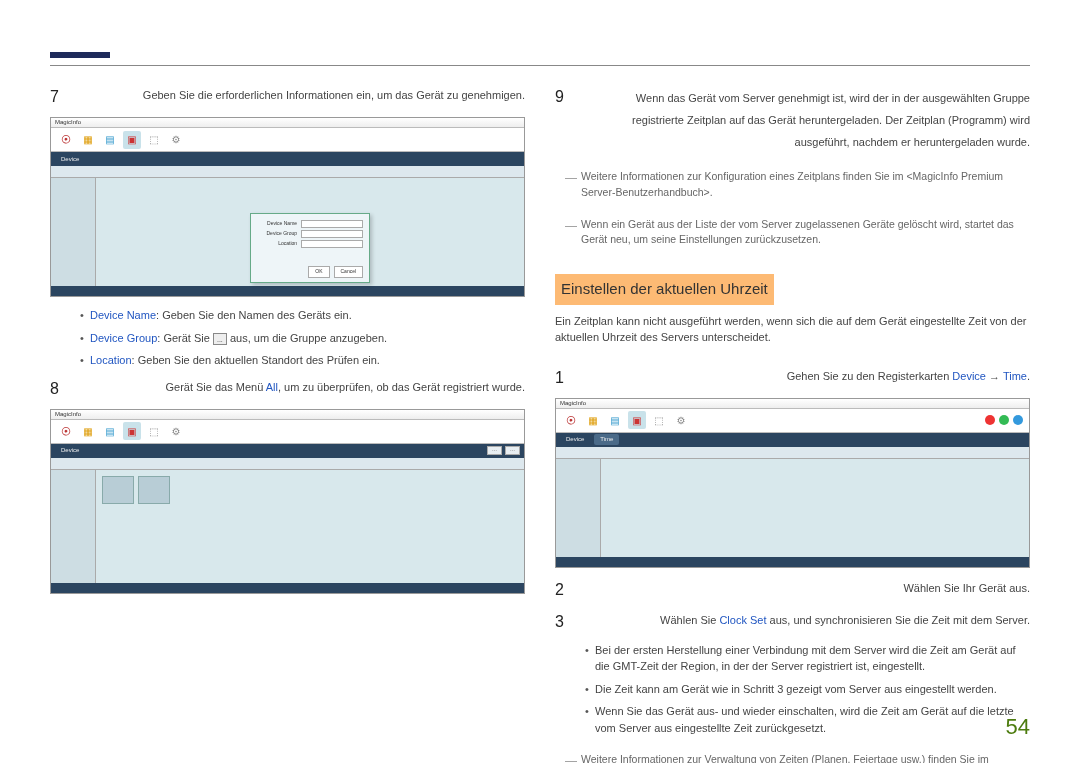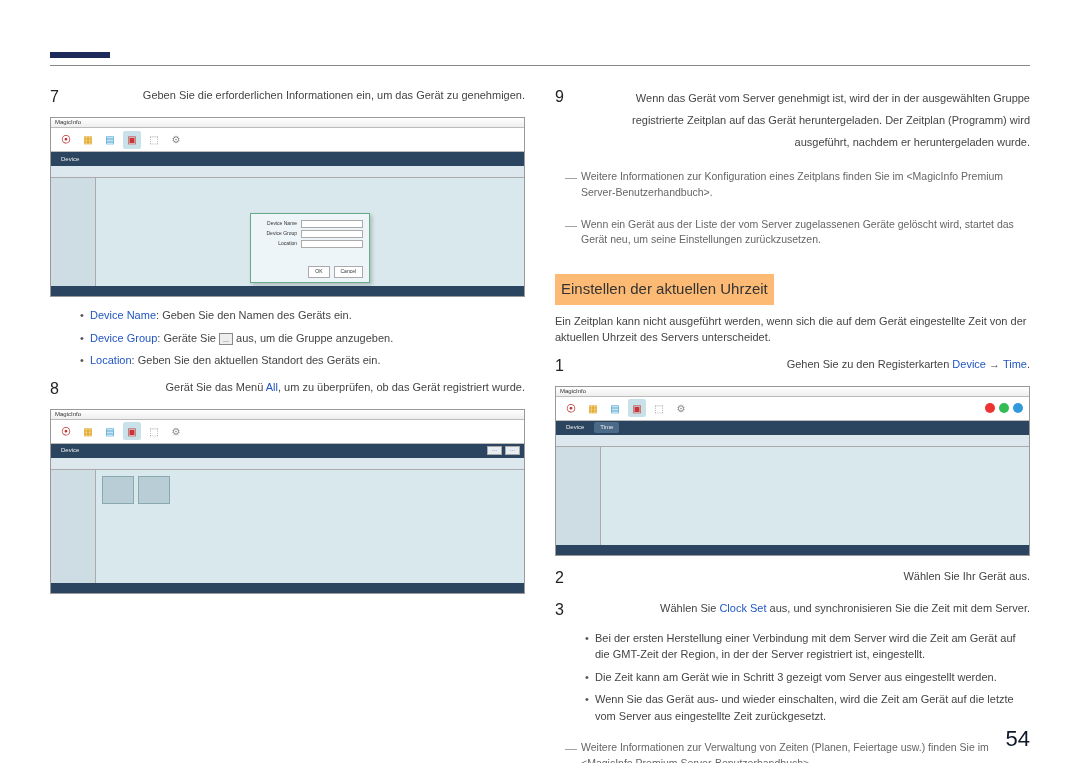--- a/index.html
+++ b/index.html
@@ -198,24 +198,24 @@
   .highlight-heading {
     background: #fdba74;
     display: inline-block;
     padding: 4px 6px;
     font-size: 15px;
     color: #333;
     margin: 10px 0 8px 0;
   }
   .page-num {
     position: absolute;
-    bottom: 8px;
+    bottom: 20px;
     right: 50px;
     font-size: 22px;
-    color: #0f172a;
+    color: #4d7c0f;
   }
 </style>
 </head>
 <body>
 
 <div class="header-bar"></div>
 <div class="header-line"></div>
 
 <div class="columns">
 
@@ -266,24 +266,24 @@
         </div>
         <div class="fig-footer"></div>
       </div>
     </div>
 
     <ul class="bullets">
       <li>
         <span class="keyword">Device Name</span><span>: Geben Sie den Namen des Geräts ein.</span>
       </li>
       <li>
-        <span class="keyword">Device Group</span><span>: Geräte Sie </span><span class="inline-icon">...</span><span> aus, um die Gruppe anzugeben.</span>
+        <span class="keyword">Device Group</span><span>: Gerät Sie </span><span class="inline-icon">...</span><span> aus, um die Gruppe anzugeben.</span>
       </li>
       <li>
-        <span class="keyword">Location</span><span>: Geben Sie den aktuellen Standort des Geräts ein.</span>
+        <span class="keyword">Location</span><span>: Geben Sie den aktuellen Standort des Prüfen ein.</span>
       </li>
     </ul>
 
 
     <div class="step-row">
       <div class="step-num">8</div>
       <div class="step-text">
         <span>Gerät Sie das Menü </span><span class="keyword">All</span><span>, um zu überprüfen, ob das Gerät registriert wurde.</span>
       </div>
     </div>
@@ -327,21 +327,21 @@
     <div class="step-row">
       <div class="step-num">9</div>
       <div class="step-text" style="line-height:2.0;">Wenn das Gerät vom Server genehmigt ist, wird der in der ausgewählten Gruppe registrierte Zeitplan auf das Gerät heruntergeladen. Der Zeitplan (Programm) wird ausgeführt, nachdem er heruntergeladen wurde.</div>
     </div>
 
     <div class="note">Weitere Informationen zur Konfiguration eines Zeitplans finden Sie im &lt;MagicInfo Premium Server-Benutzerhandbuch&gt;.</div>
     <div class="note">Wenn ein Gerät aus der Liste der vom Server zugelassenen Geräte gelöscht wird, startet das Gerät neu, um seine Einstellungen zurückzusetzen.</div>
 
     <div class="highlight-heading">Einstellen der aktuellen Uhrzeit</div>
 
-    <div style="color:#444;margin-bottom:8px;">Ein Zeitplan kann nicht ausgeführt werden, wenn sich die auf dem Gerät eingestellte Zeit von der aktuellen Uhrzeit des Servers unterscheidet.</div>
+    <div style="color:#444;margin-bottom:20px;">Ein Zeitplan kann nicht ausgeführt werden, wenn sich die auf dem Gerät eingestellte Zeit von der aktuellen Uhrzeit des Servers unterscheidet.</div>
 
     <div class="step-row">
       <div class="step-num">1</div>
       <div class="step-text">
         <span>Gehen Sie zu den Registerkarten </span><span class="keyword">Device</span><span> → </span><span class="keyword">Time</span><span>.</span>
       </div>
     </div>
 
     
     <div class="figure" style="height:170px;">

